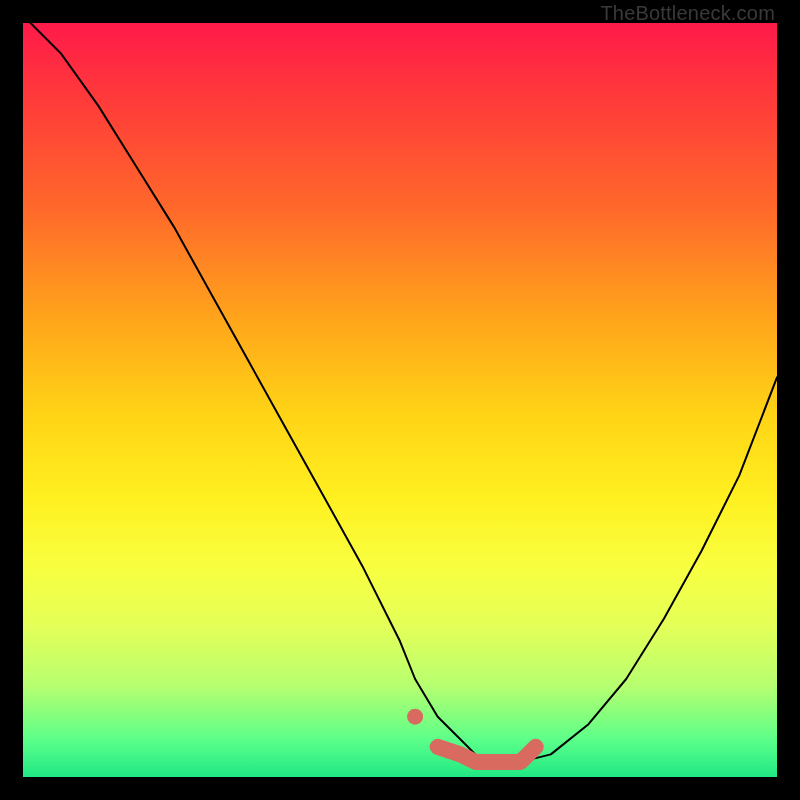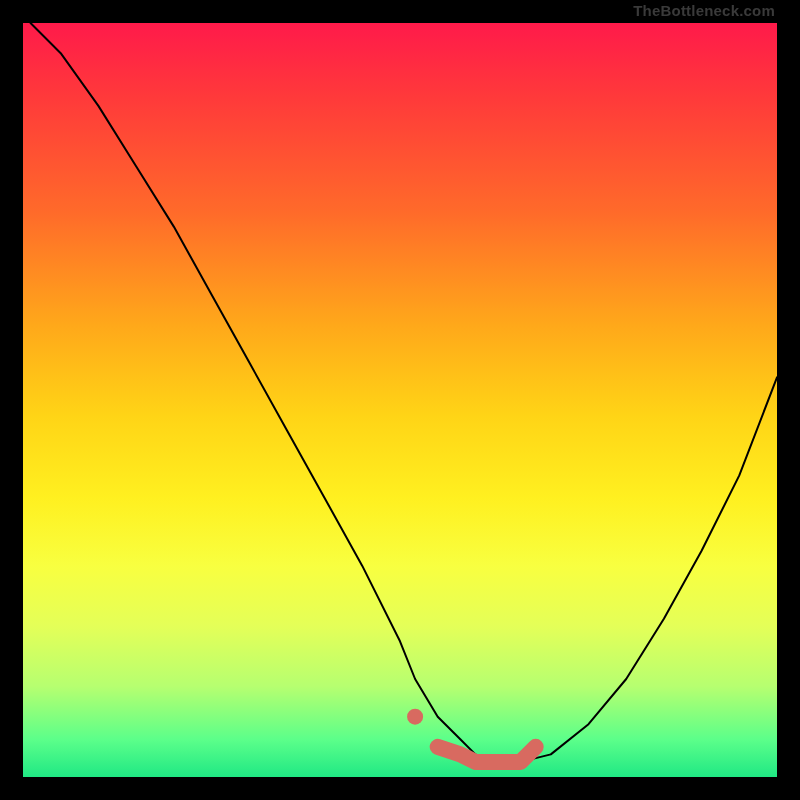--- a/index.html
+++ b/index.html
@@ -35,22 +35,22 @@
       #e4ff58 80%,
       #b6ff70 88%,
       #5cff8a 95%,
       #20e884 100%);
   }
   .credit {
     position: absolute;
     top: 2px;
     right: 25px;
     color: #3a3a3a;
-    font-size: 15px;
-    font-weight: 700;
+    font-size: 20px;
+    font-weight: 400;
     letter-spacing: 0.2px;
   }
   svg.overlay {
     position: absolute;
     left: 23px;
     top: 23px;
     width: 754px;
     height: 754px;
     overflow: visible;
   }

